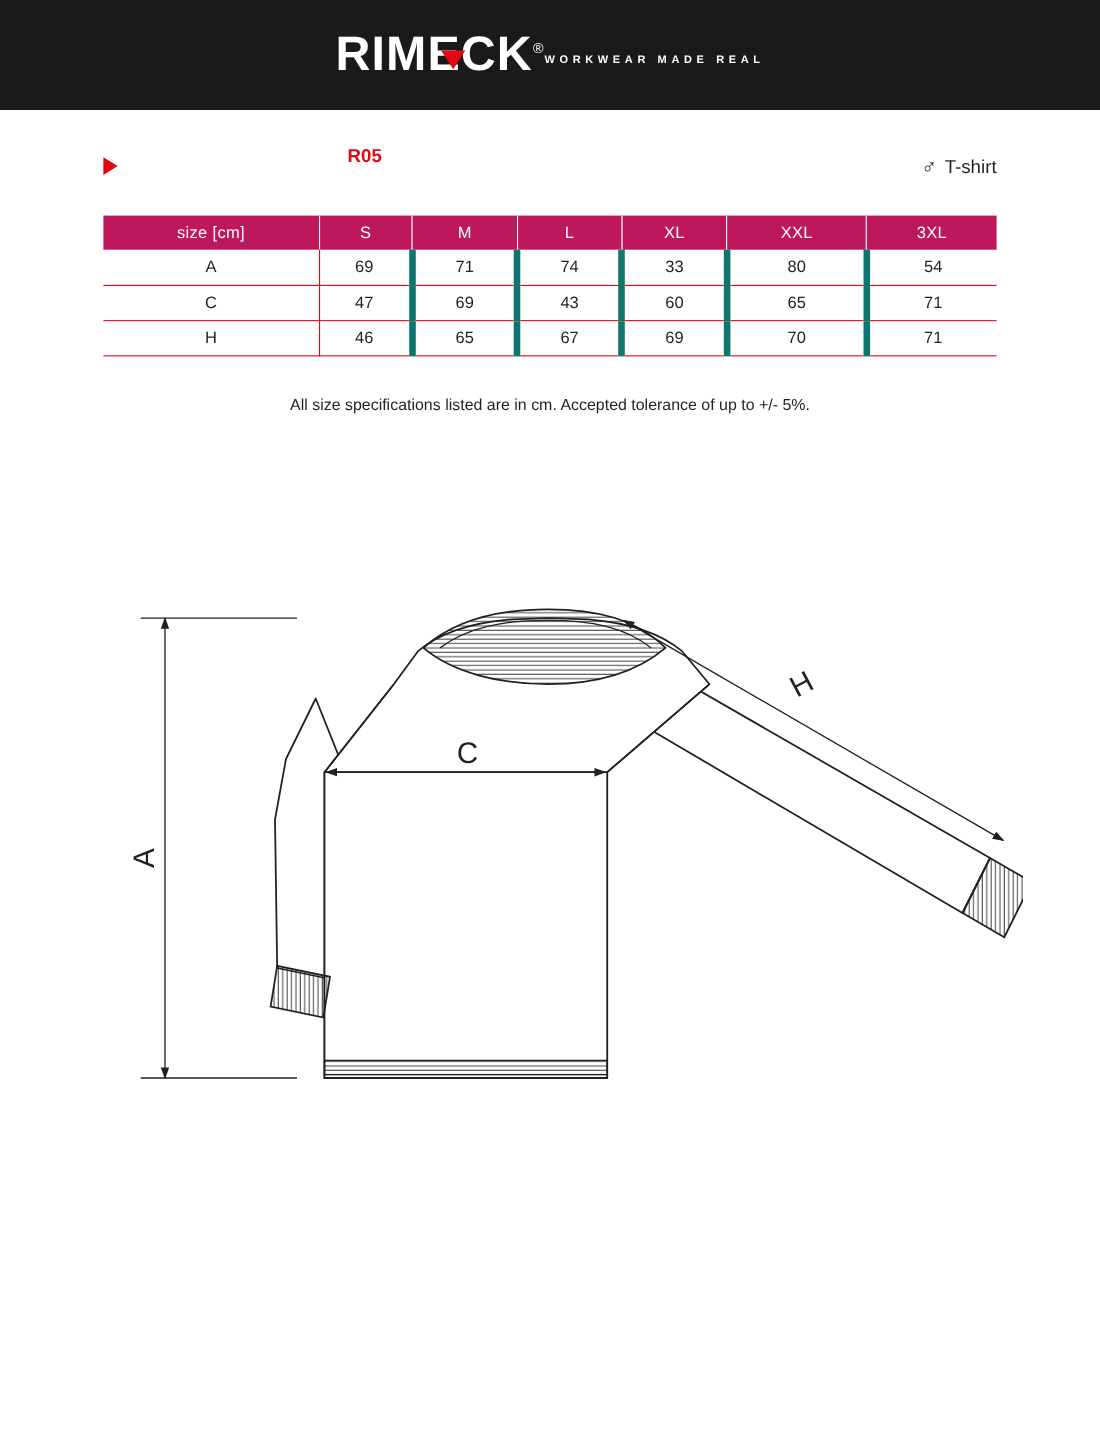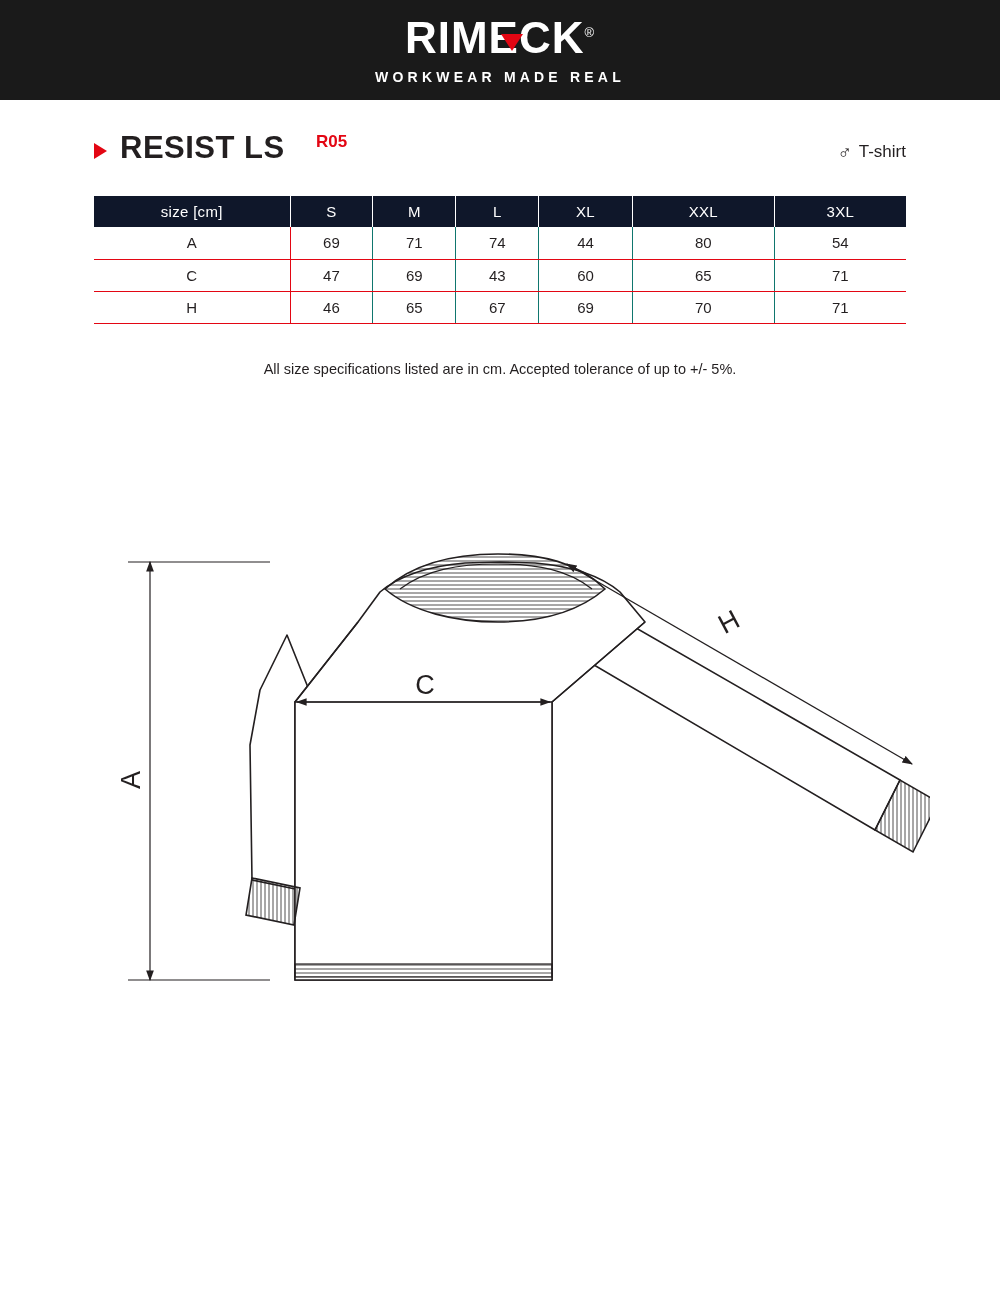--- a/index.html
+++ b/index.html
@@ -18,21 +18,21 @@
   }
 
   
   .header-bar {
     position: absolute;
     top: 0; left: 0;
     width: 1000px;
     height: 100px;
     background: #1a1a1a;
     display: flex;
-    flex-direction: column;
+    flex-direction: row;
     align-items: center;
     justify-content: center;
   }
   .logo-wordmark {
     position: relative;
     font-size: 44px;
     font-weight: bold;
     letter-spacing: 1px;
     color: #ffffff;
     line-height: 1;
@@ -47,21 +47,21 @@
     position: absolute;
     left: 96px;
     top: 18px;
     width: 0; height: 0;
     border-left: 11px solid transparent;
     border-right: 11px solid transparent;
     border-top: 17px solid #e30613;
   }
   .logo-tagline {
     margin-top: 9px;
-    font-size: 14px;
+    font-size: 10px;
     letter-spacing: 4.2px;
     font-weight: bold;
     color: #ffffff;
   }
 
   
   .title-row {
     position: absolute;
     top: 130px;
     left: 94px;
@@ -120,30 +120,30 @@
     border-collapse: collapse;
   }
   .size-table th, .size-table td {
     text-align: center;
     font-size: 15px;
     font-weight: normal;
     height: 31px;
     padding: 0;
   }
   .size-table thead th {
-    background: #0f172a;
+    background: #be185d;
     color: #ffffff;
     border-right: 1px solid #ffffff;
     letter-spacing: 0.3px;
   }
   .size-table thead th:last-child { border-right: none; }
   .size-table thead th.lbl-col { width: 196px; }
   .size-table tbody td {
     border-bottom: 1px solid #e30613;
-    border-right: 1px solid #0f766e;
+    border-right: 6px solid #0f766e;
     color: #231f20;
     height: 32px;
   }
   .size-table tbody td:last-child { border-right: none; }
   .size-table tbody tr:last-child td { border-bottom: 1px solid #e30613; }
   .size-table tbody td.lbl-col {
     border-right: 1px solid #e30613;
   }
 
   
@@ -180,21 +180,20 @@
 <div class="header-bar">
   <div class="logo-wordmark">
     <span>RIMECK</span><span class="logo-reg">®</span>
     <span class="logo-diamond"></span>
   </div>
   <div class="logo-tagline">WORKWEAR MADE REAL</div>
 </div>
 
 <div class="title-row">
   <span class="title-arrow"></span>
-  <span class="product-name">RESIST LS</span>
   <span class="product-code">R05</span>
   <span class="gender-block">
     <span class="gender-icon">♂</span>
     <span>T-shirt</span>
   </span>
 </div>
 
 <table class="size-table">
   <thead>
     <tr>
@@ -206,21 +205,21 @@
       <th>XXL</th>
       <th>3XL</th>
     </tr>
   </thead>
   <tbody>
     <tr>
       <td class="lbl-col">A</td>
       <td>69</td>
       <td>71</td>
       <td>74</td>
-      <td>44</td>
+      <td>33</td>
       <td>80</td>
       <td>54</td>
     </tr>
     <tr>
       <td class="lbl-col">C</td>
       <td>47</td>
       <td>69</td>
       <td>43</td>
       <td>60</td>
       <td>65</td>

